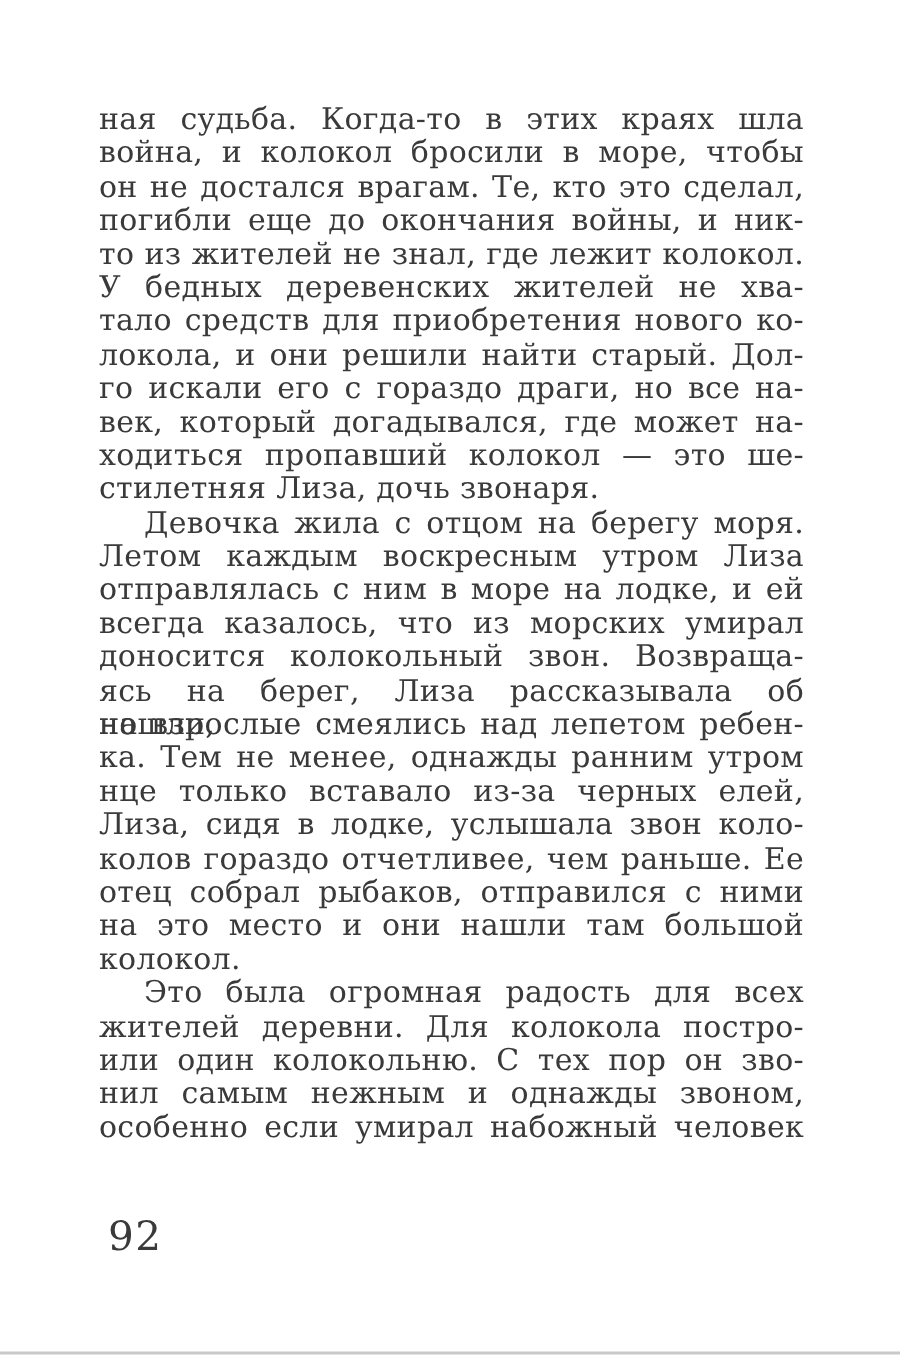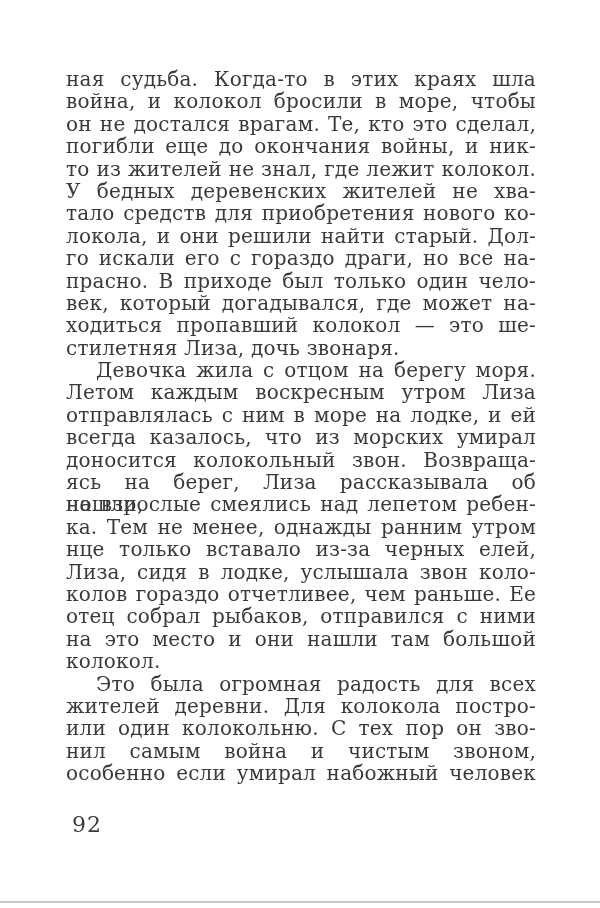--- a/index.html
+++ b/index.html
@@ -40,21 +40,21 @@
     text-align-last: left;
   }
   .text-line.indent {
     text-indent: 30px;
   }
   .page-number {
     position: absolute;
     left: 72px;
     top: 812px;
     color: #3a3a3a;
-    font-size: 22px;
+    font-size: 27px;
     line-height: 26px;
     letter-spacing: 1px;
   }
   .page-bottom-divider {
     position: absolute;
     left: 0;
     top: 901px;
     width: 600px;
     height: 2px;
     background: #c9c9c9;
@@ -67,39 +67,38 @@
   <div class="text-block">
       <div class="text-line">ная судьба. Когда-то в этих краях шла</div>
       <div class="text-line">война, и колокол бросили в море, чтобы</div>
       <div class="text-line">он не достался врагам. Те, кто это сделал,</div>
       <div class="text-line">погибли еще до окончания войны, и ник-</div>
       <div class="text-line">то из жителей не знал, где лежит колокол.</div>
       <div class="text-line">У бедных деревенских жителей не хва-</div>
       <div class="text-line">тало средств для приобретения нового ко-</div>
       <div class="text-line">локола, и они решили найти старый. Дол-</div>
       <div class="text-line">го искали его с гораздо драги, но все на-</div>
-      <div class="text-line">прасно. В приходе был только один чело-</div>
       <div class="text-line">век, который догадывался, где может на-</div>
       <div class="text-line">ходиться пропавший колокол — это ше-</div>
       <div class="text-line para-end">стилетняя Лиза, дочь звонаря.</div>
       <div class="text-line indent">Девочка жила с отцом на берегу моря.</div>
       <div class="text-line">Летом каждым воскресным утром Лиза</div>
       <div class="text-line">отправлялась с ним в море на лодке, и ей</div>
       <div class="text-line">всегда казалось, что из морских умирал</div>
       <div class="text-line">доносится колокольный звон. Возвраща-</div>
       <div class="text-line">ясь на берег, Лиза рассказывала об нашли,</div>
       <div class="text-line">но взрослые смеялись над лепетом ребен-</div>
       <div class="text-line">ка. Тем не менее, однажды ранним утром</div>
       <div class="text-line">нце только вставало из-за черных елей,</div>
       <div class="text-line">Лиза, сидя в лодке, услышала звон коло-</div>
       <div class="text-line">колов гораздо отчетливее, чем раньше. Ее</div>
       <div class="text-line">отец собрал рыбаков, отправился с ними</div>
       <div class="text-line">на это место и они нашли там большой</div>
       <div class="text-line para-end">колокол.</div>
       <div class="text-line indent">Это была огромная радость для всех</div>
       <div class="text-line">жителей деревни. Для колокола постро-</div>
       <div class="text-line">или один колокольню. С тех пор он зво-</div>
-      <div class="text-line">нил самым война и чистым звоном,</div>
+      <div class="text-line">нил самым нежным и однажды звоном,</div>
       <div class="text-line">особенно если умирал набожный человек</div>
     </div>
   <div class="page-number">92</div>
   <div class="page-bottom-divider"></div>
 </div>
 
 </body></html>

